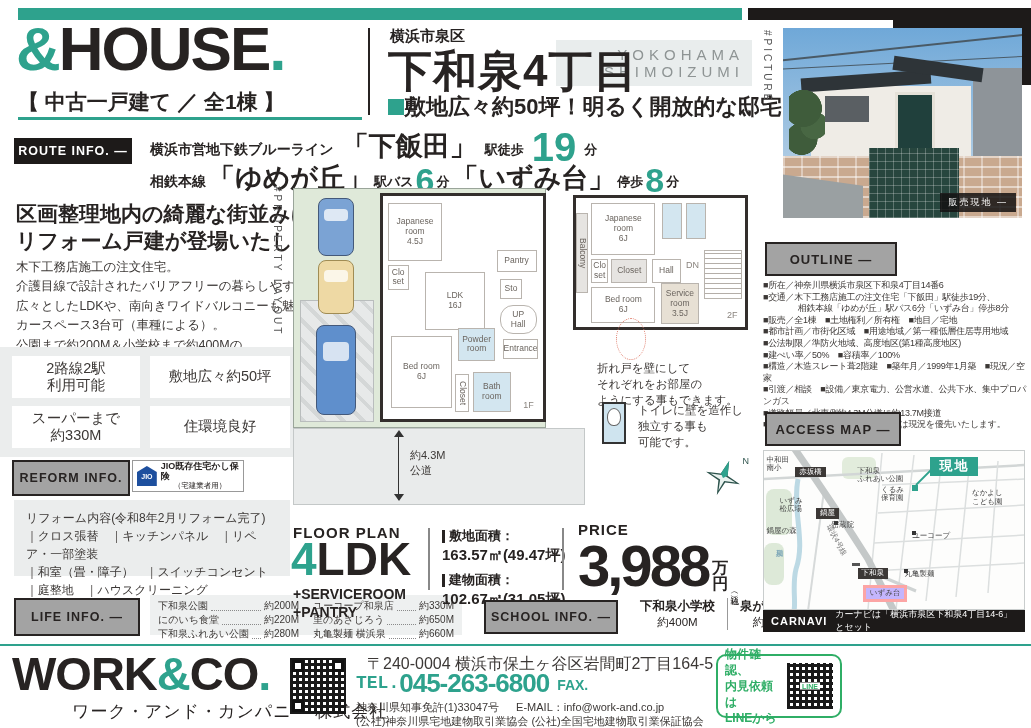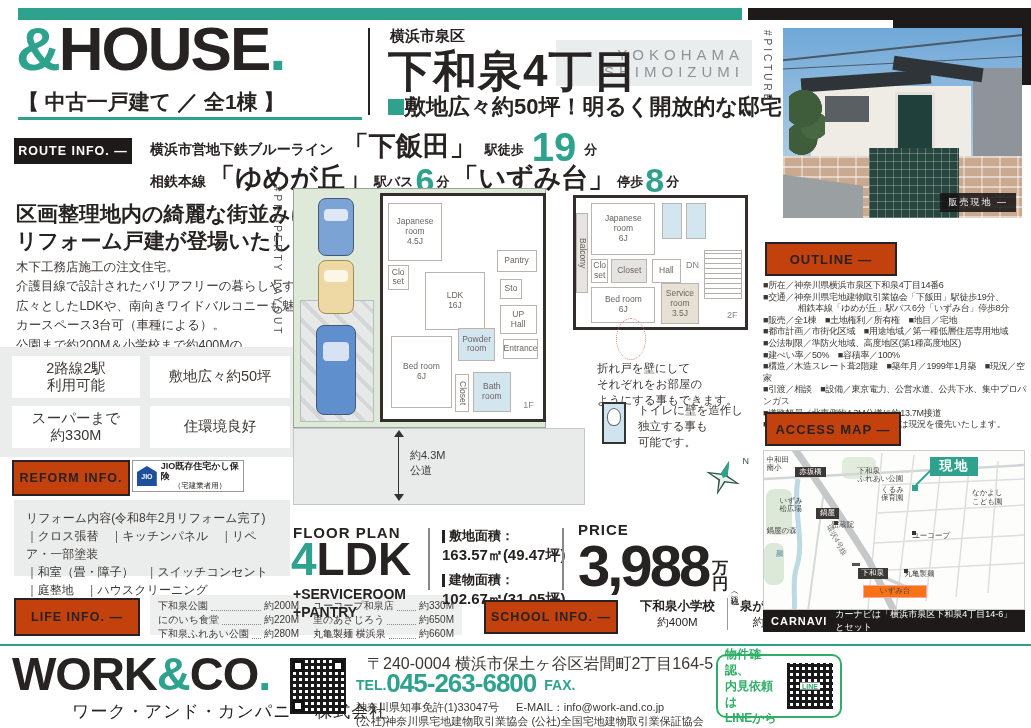--- a/index.html
+++ b/index.html
@@ -2,21 +2,21 @@
 <html><head>
 <meta charset="utf-8">
 <style>
   html,body{margin:0;padding:0;background:#ffffff;}
   .page{position:relative;width:1031px;height:728px;background:#fff;overflow:hidden;
         font-family:"Liberation Sans","DejaVu Sans",sans-serif;color:#272322;}
   .abs{position:absolute;}
   .pre{white-space:pre-line;}
   .bold{font-weight:bold;}
   
-  .tagbox{position:absolute;background:#c2410c;border:2px solid #272322;display:flex;align-items:center;
+  .tagbox{position:absolute;background:#a3a3a3;border:2px solid #272322;display:flex;align-items:center;
           justify-content:center;font-weight:bold;letter-spacing:1px;font-size:12.5px;}
   .tagbox.dark{background:#1d1a19;color:#fff;border:none;}
   
   #feature-panel{position:absolute;left:0;top:347px;width:293px;height:110px;background:#ebeded;}
   #feature-grid{position:absolute;left:12px;top:356px;width:278px;height:92px;display:grid;
                 grid-template-columns:128px 140px;grid-template-rows:42px 42px;gap:8px 10px;}
   .fcell{background:#fff;display:flex;align-items:center;justify-content:center;text-align:center;
          font-size:14.5px;color:#3c3836;white-space:pre-line;line-height:1.2;}
   
   #reform-panel{position:absolute;left:14px;top:500px;width:276px;height:76px;background:#ebeded;
@@ -29,21 +29,21 @@
   .ldots{flex:1;border-bottom:1px dotted #8a8a8a;margin:0 3px 2px 3px;}
   
   #outline-rows{position:absolute;left:763px;top:280px;width:268px;font-size:9px;line-height:11.6px;
                 color:#3c3836;letter-spacing:-0.3px;}
   
   #map{position:absolute;left:763px;top:450px;width:262px;height:160px;background:#fdfdfc;
        border:1px solid #c9cdcd;box-sizing:border-box;overflow:hidden;}
   .ml{position:absolute;font-size:7.5px;line-height:1.15;color:#444;white-space:pre-line;z-index:3;}
   .ml.dark{background:#3c3836;color:#fff;padding:1px 4px;}
   .ml.site{background:#2EA28D;color:#fff;font-size:13px;font-weight:bold;padding:2px 9px;letter-spacing:2px;}
-  .ml.box{background:#f97316;border:1px solid #fca5a5;padding:1px 16px;}
+  .ml.box{background:#c4b5fd;border:3px solid #fca5a5;padding:1px 4px;}
   .ml.river{color:#7fa8b8;writing-mode:vertical-rl;}
   .ml.road{transform:rotate(62deg);color:#777;}
   #carnavi{position:absolute;left:763px;top:610px;width:262px;height:22px;background:#1d1a19;color:#fff;
            display:flex;align-items:center;gap:8px;padding:0 8px;box-sizing:border-box;}
   
   #site1f{position:absolute;left:293px;top:188px;width:253px;height:240px;background:#dfe9d9;
           border:1px solid #9aa59a;box-sizing:border-box;}
   #driveway{position:absolute;left:300px;top:300px;width:74px;height:122px;background:#e7e9e9;
             background-image:repeating-linear-gradient(45deg,#d4d7d7 0 4px,transparent 4px 14px);
             border:1px solid #b9bdbd;box-sizing:border-box;}
@@ -225,21 +225,21 @@
   <div class="house" style="left:380px;top:193px;width:166px;height:229px;" id="house1f">
       <div class="room " style="left: 3%; top: 3%; width: 34%; height: 26%;">Japanese
 room
 4.5J</div>
       <div class="room " style="left: 3%; top: 31%; width: 13%; height: 11%;">Clo
 set</div>
       <div class="room " style="left: 26%; top: 34%; width: 38%; height: 26%;">LDK
 16J</div>
       <div class="room " style="left: 71%; top: 24%; width: 25%; height: 10%;">Pantry</div>
       <div class="room " style="left: 73%; top: 37%; width: 14%; height: 9%;">Sto</div>
-      <div class="room " style="left: 73%; top: 49%; width: 23%; height: 13%;">UP
+      <div class="room " style="left: 73%; top: 49%; width: 23%; height: 13%; border-radius: 13px;">UP
 Hall</div>
       <div class="room " style="left: 75%; top: 64%; width: 22%; height: 9%;">Entrance</div>
       <div class="room wet" style="left: 47%; top: 59%; width: 23%; height: 15%;">Powder
 room</div>
       <div class="room " style="left: 5%; top: 63%; width: 38%; height: 32%;">Bed room
 6J</div>
       <div class="room vert" style="left: 45%; top: 80%; width: 9%; height: 17%;">Closet</div>
       <div class="room wet" style="left: 56%; top: 79%; width: 24%; height: 18%;">Bath
 room</div>
       <div class="room tag" style="left: 84%; top: 90%; width: 14%; height: 8%;">1F</div>
@@ -331,21 +331,21 @@
       </div>
       <div class="scell" style="text-align: center; padding: 0px 12px; border-left: 1px solid rgb(153, 153, 153);">
         <div class="bold" style="font-size: 12.5px;">泉が丘中学校</div>
         <div style="font-size: 11.5px;">約1,100M</div>
       </div>
     </div>
 
   <div class="tagbox" style="left:765px;top:242px;width:128px;height:30px;font-size:13px;">OUTLINE —</div>
   <div id="outline-rows">
       <div>■所在／神奈川県横浜市泉区下和泉4丁目14番6</div>
-      <div>■交通／神奈川県宅地建物取引業協会「下飯田」駅徒歩19分、</div>
+      <div>■交通／木下工務店施工の注文住宅「下飯田」駅徒歩19分、</div>
       <div>　　　　相鉄本線「ゆめが丘」駅バス6分「いずみ台」停歩8分</div>
       <div>■販売／全1棟　■土地権利／所有権　■地目／宅地</div>
       <div>■都市計画／市街化区域　■用途地域／第一種低層住居専用地域</div>
       <div>■公法制限／準防火地域、高度地区(第1種高度地区)</div>
       <div>■建ぺい率／50%　■容積率／100%</div>
       <div>■構造／木造スレート葺2階建　■築年月／1999年1月築　■現況／空家</div>
       <div>■引渡／相談　■設備／東京電力、公営水道、公共下水、集中プロパンガス</div>
       <div>■道路幅員／北東側約4.3M公道に約13.7M接道</div>
       <div>■備考／図面と現況が相違する場合は現況を優先いたします。</div>
     </div>
@@ -412,21 +412,21 @@
     <span>WORK</span><span style="color:#2EA28D;">&amp;</span><span>CO</span><span style="color:#2EA28D;">.</span>
   </div>
   <div class="abs" style="left:72px;top:700px;font-size:17px;letter-spacing:1px;">ワーク・アンド・カンパニー 株式会社</div>
   <div class="abs qr" style="left:290px;top:658px;width:56px;height:56px;">
     <div class="qrc" style="left:2px;top:2px;"></div>
       <div class="qrc" style="right:2px;top:2px;"></div>
       <div class="qrc" style="left:2px;bottom:2px;"></div>
   </div>
   <div class="abs" style="left:356px;top:654px;font-size:16px;color:#3c3836;margin-left:11px;">〒240-0004 横浜市保土ヶ谷区岩間町2丁目164-5</div>
   <div class="abs" style="left:356px;top:670px;display:flex;align-items:flex-end;color:#2EA28D;font-weight:bold;">
-    <span style="font-size:14px;padding-bottom:3px;">TEL.</span>
+    <span style="font-size:18px;padding-bottom:3px;font-family:Liberation Mono, monospace;">TEL.</span>
     <span style="font-size:26px;letter-spacing:-1px;line-height:1;">045-263-6800</span>
     <span style="font-size:14px;padding:0 0 3px 8px;">FAX.</span>
   </div>
   <div class="abs" style="left:356px;top:700px;font-size:11px;color:#3c3836;">
     <span>神奈川県知事免許(1)33047号</span>
     <span style="margin-left:14px;text-align:right;">E-MAIL：</span><span>info@work-and.co.jp</span>
   </div>
   <div class="abs" style="left:356px;top:714px;font-size:11px;color:#3c3836;">(公社)神奈川県宅地建物取引業協会 (公社)全国宅地建物取引業保証協会</div>
   <div id="line-box">
     <span class="bold pre" style="font-size:12px;line-height:1.35;color:#2fae66;">物件確認、

